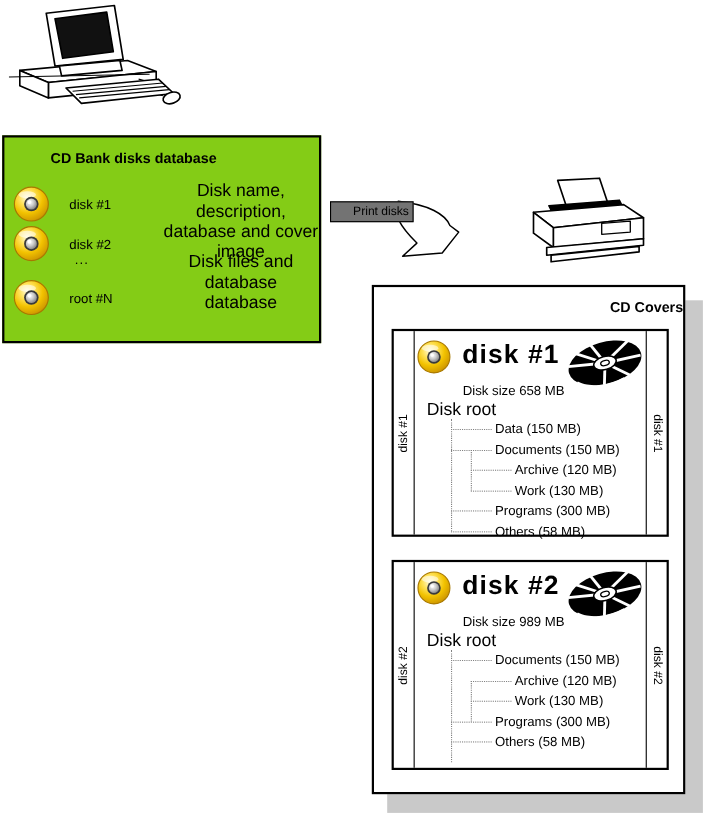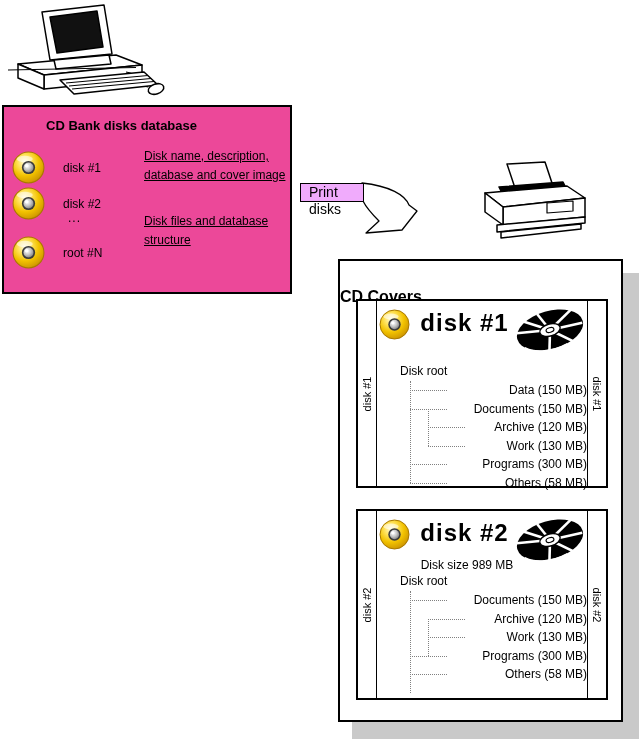--- a/index.html
+++ b/index.html
@@ -4,65 +4,65 @@
 <style>
   html,body{margin:0;padding:0;}
   body{
     width:639px;height:740px;position:relative;overflow:hidden;
     background:#fff;color:#000;
     font-family:"Liberation Sans",sans-serif;
     -webkit-font-smoothing:none;
   }
   svg{display:block;}
   
-  .db-box{position:absolute;left:2px;top:105px;width:286px;height:185px;
-          border:2px solid #000;background:#ec4899;}
+  .db-box{position:absolute;left:2px;top:123px;width:286px;height:185px;
+          border:2px solid #000;background:#84cc16;}
   .db-title{position:absolute;left:42px;top:11px;font-size:13px;font-weight:bold;}
   .db-disk-row{position:absolute;left:8px;display:flex;align-items:center;}
   .db-disk-row .dlabel{margin-left:18px;font-size:12px;}
   .row1{top:44px;} .row2{top:80px;} .row3{top:129px;}
   .db-ellipsis{position:absolute;left:64px;top:104px;font-size:12px;letter-spacing:1px;}
-  .db-desc{position:absolute;left:140px;width:150px;
-           font-size:12px;line-height:18.5px;text-decoration:underline;}
+  .db-desc{position:absolute;left:140px;width:150px;text-align:center;
+           font-size:16px;line-height:18.5px;}
   .desc1{top:40px;} .desc2{top:105px;}
   
   .print-box{position:absolute;left:300px;top:183px;width:54px;height:17px;
-             border:1px solid #000;background:#f0abfc;font-size:14px;
-             line-height:17px;padding-left:8px;z-index:3;}
+             border:1px solid #000;background:#737373;font-size:11px;
+             line-height:17px;padding-left:20px;z-index:3;}
   .arrow-svg{position:absolute;left:295px;top:178px;z-index:2;}
   
   .computer-svg{position:absolute;left:8px;top:2px;}
   .printer-svg{position:absolute;left:477px;top:161px;}
   
   .covers-shadow{position:absolute;left:352px;top:273px;width:287px;height:466px;
                  background:#c9c9c9;}
   .covers-box{position:absolute;left:338px;top:259px;width:281px;height:459px;
               border:2px solid #000;background:#fff;}
-  .covers-title{position:absolute;top:27px;left:0;width:100%;text-align:left;
-                font-size:16px;font-weight:bold;}
+  .covers-title{position:absolute;top:11px;left:0;width:100%;text-align:right;
+                font-size:13px;font-weight:bold;}
   .cover{position:absolute;left:16px;width:248px;border:2px solid #000;background:#fff;}
   .cover1{top:38px;height:185px;}
   .cover2{top:248px;height:187px;}
   .spine{position:absolute;top:0;bottom:0;width:18px;display:flex;
          align-items:center;justify-content:center;overflow:hidden;}
   .spine-left{left:0;border-right:1px solid #000;}
   .spine-right{right:0;border-left:1px solid #000;}
   .spine span{font-size:11px;white-space:nowrap;}
   .spine-left span{transform:rotate(-90deg);}
   .spine-right span{transform:rotate(90deg);}
   .cover-content{position:absolute;left:19px;right:19px;top:0;bottom:0;}
   .cover-header{position:absolute;top:3px;left:0;right:0;height:48px;}
   .gold-cd-hdr{position:absolute;left:2px;top:5px;}
   .cover-title{position:absolute;left:40px;right:75px;top:5px;text-align:center;
                font-size:24px;font-weight:bold;letter-spacing:1px;}
   .bw-cd{position:absolute;right:0;top:-1px;}
   .size-caption{position:absolute;top:47px;left:0;right:30px;text-align:center;font-size:12px;}
-  .root-label{position:absolute;top:63px;left:23px;font-size:12px;}
+  .root-label{position:absolute;top:63px;left:11px;font-size:16px;}
   .tree{position:absolute;top:80px;left:0;right:0;font-size:12px;}
-  .tree-row{position:relative;height:18.5px;line-height:18.5px;text-align:right;}
+  .tree-row{position:relative;height:18.5px;line-height:18.5px;}
   .tree-row .leader{position:absolute;top:9px;width:37px;border-top:1px dotted #808080;}
   .lvl0 .leader{left:33px;}
   .lvl1 .leader{left:51px;}
   .lvl0 .tlabel{margin-left:73px;}
   .lvl1 .tlabel{margin-left:91px;}
   .vline{position:absolute;border-left:1px dotted #808080;width:0;}
   .v1{left:33px;top:0;height:102px;}
   .v2{left:51px;top:28px;height:37px;}
 </style>
 </head>
@@ -162,21 +162,21 @@
       </svg>
     <span class="dlabel">root #N</span>
   </div>
 
   <div class="db-desc desc1">
     <div>Disk name, description,</div>
     <div>database and cover image</div>
   </div>
   <div class="db-desc desc2">
     <div>Disk files and database</div>
-    <div>structure</div>
+    <div>database</div>
   </div>
 </div>
 
 <div class="print-box">Print disks</div>
 <svg class="arrow-svg" width="140" height="80" viewBox="0 0 140 80">
   <path d="M67,5 C95,8 110,17 114,27 L122,33 L107,52 L71,55 L84,43 C76,35 71,29 68,23 Z" fill="#fff" stroke="#000" stroke-width="1.3" stroke-linejoin="round"></path>
 </svg>
 
 <div class="covers-shadow"></div>
 <div class="covers-box">
@@ -192,20 +192,21 @@
     <div class="cover-content">
       <div class="cover-header">
         <svg class="gold-cd-hdr" width="31" height="31" viewBox="0 0 31 31">
             <use href="#goldcd"></use>
           </svg>
         <div class="cover-title">disk #1</div>
         <svg class="bw-cd" width="74" height="54" viewBox="0 0 74 54">
             <use href="#bwcd"></use>
           </svg>
       </div>
+      <div class="size-caption">Disk size 658 MB</div>
       <div class="root-label">Disk root</div>
       <div class="tree">
         <div class="vline v1"></div>
         <div class="vline v2"></div>
         <div class="tree-row lvl0"><span class="leader"></span><span class="tlabel">Data (150 MB)</span></div>
         <div class="tree-row lvl0"><span class="leader"></span><span class="tlabel">Documents (150 MB)</span></div>
         <div class="tree-row lvl1"><span class="leader"></span><span class="tlabel">Archive (120 MB)</span></div>
         <div class="tree-row lvl1"><span class="leader"></span><span class="tlabel">Work (130 MB)</span></div>
         <div class="tree-row lvl0"><span class="leader"></span><span class="tlabel">Programs (300 MB)</span></div>
         <div class="tree-row lvl0"><span class="leader"></span><span class="tlabel">Others (58 MB)</span></div>

